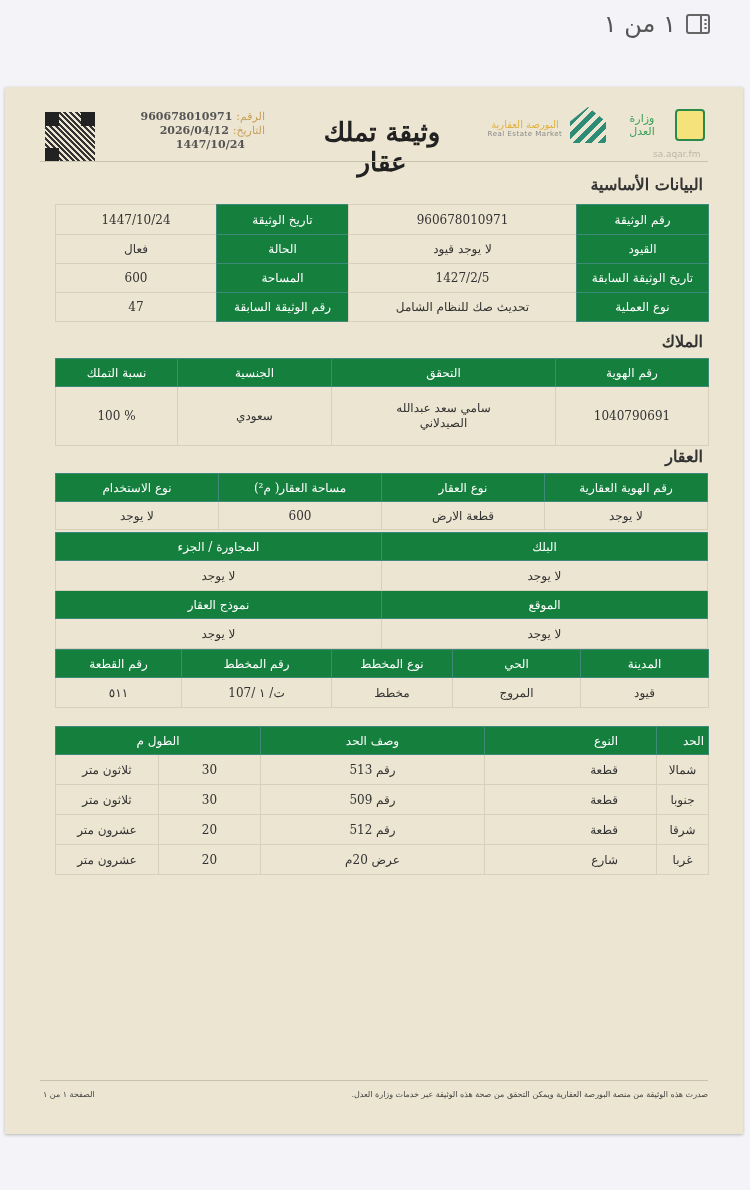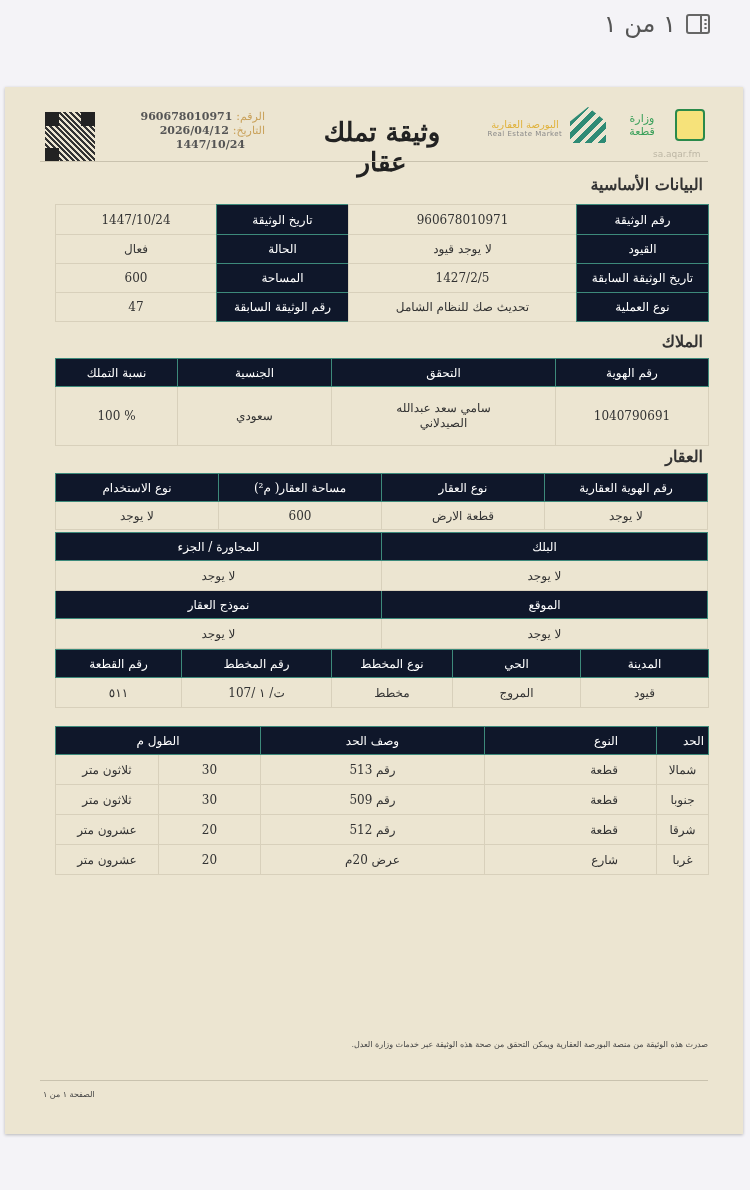--- a/index.html
+++ b/index.html
@@ -42,25 +42,25 @@
   .logo-market .en { font-size:7px; color:#888; font-family:"DejaVu Sans",sans-serif; letter-spacing:.5px; }
   .logo-stairs { position:absolute; left:565px; top:20px; width:36px; height:36px;
     background:repeating-linear-gradient(135deg,#2e8b75 0 5px,transparent 5px 9px); clip-path:polygon(0 40%,50% 0,100% 40%,100% 100%,0 100%); }
   .logo-moj { position:absolute; left:612px; top:25px; width:50px; height:26px; color:#3aa05a; font-size:11px; text-align:center; font-family:"DejaVu Sans",sans-serif; }
   .logo-crest { position:absolute; left:670px; top:22px; width:30px; height:32px; background:#f6e27a; border:2px solid #2a8a4a; border-radius:4px; box-sizing:border-box; }
   .watermark { position:absolute; left:648px; top:62px; font-size:9px; color:#bdb7a5; font-family:"DejaVu Sans",sans-serif; }
 
   .section-title { position:absolute; font-size:16px; font-weight:bold; color:#333; direction:rtl; text-align:right; }
   table { border-collapse:collapse; position:absolute; table-layout:fixed; direction:rtl; font-size:12px; }
   td, th { border:1px solid #d8d0bb; text-align:center; padding:0 4px; overflow:hidden; white-space:nowrap; }
-  .hd { background:#0f172a; color:#fff; font-weight:normal; border-color:#3d8a7b; }
+  .hd { background:#15803d; color:#fff; font-weight:normal; border-color:#3d8a7b; }
   .val { background:#ece5d1; color:#333; }
 
   .footer-rule { position:absolute; left:35px; right:35px; top:993px; height:1px; background:#c9c2ae; }
-  .footer-note { position:absolute; right:35px; top:953px; font-size:8px; color:#444; direction:rtl; }
+  .footer-note { position:absolute; right:35px; top:1003px; font-size:8px; color:#444; direction:rtl; }
   .footer-page { position:absolute; left:38px; top:1003px; font-size:8px; color:#444; direction:rtl; }
 </style>
 </head>
 <body>
 
 <div class="viewer-bar">
   <div class="page-indicator">
     <span class="sidebar-toggle">
         <span class="dots"></span>
       </span>
@@ -75,21 +75,21 @@
       <div><span class="lbl">الرقم:</span> <span>960678010971</span></div>
       <div><span class="lbl">التاريخ:</span> <span>2026/04/12</span></div>
       <div style="padding-right:20px"><span>1447/10/24</span></div>
     </div>
     <div class="title">وثيقة تملك عقار</div>
     <div class="logo-market">
       <div class="ar">البورصة العقارية</div>
       <div class="en">Real Estate Market</div>
     </div>
     <div class="logo-stairs"></div>
-    <div class="logo-moj">وزارة قطعة</div>
+    <div class="logo-moj">وزارة العدل</div>
     <div class="logo-crest"></div>
     <div class="watermark">sa.aqar.fm</div>
     <div class="header-rule"></div>
   </div>
 
   <div class="section-title" style="right:40px; top:88px;">البيانات الأساسية</div>
   <table style="left:50px; top:117px; width:653px;">
     <colgroup>
         <col style="width:132px">
         <col style="width:228px">

